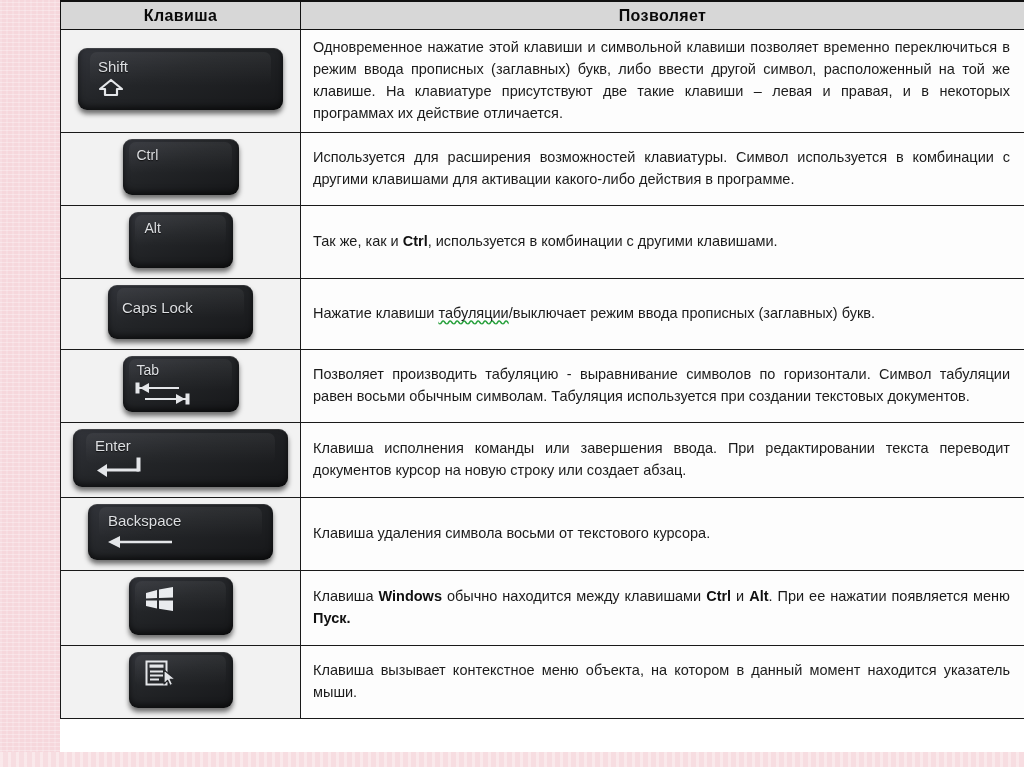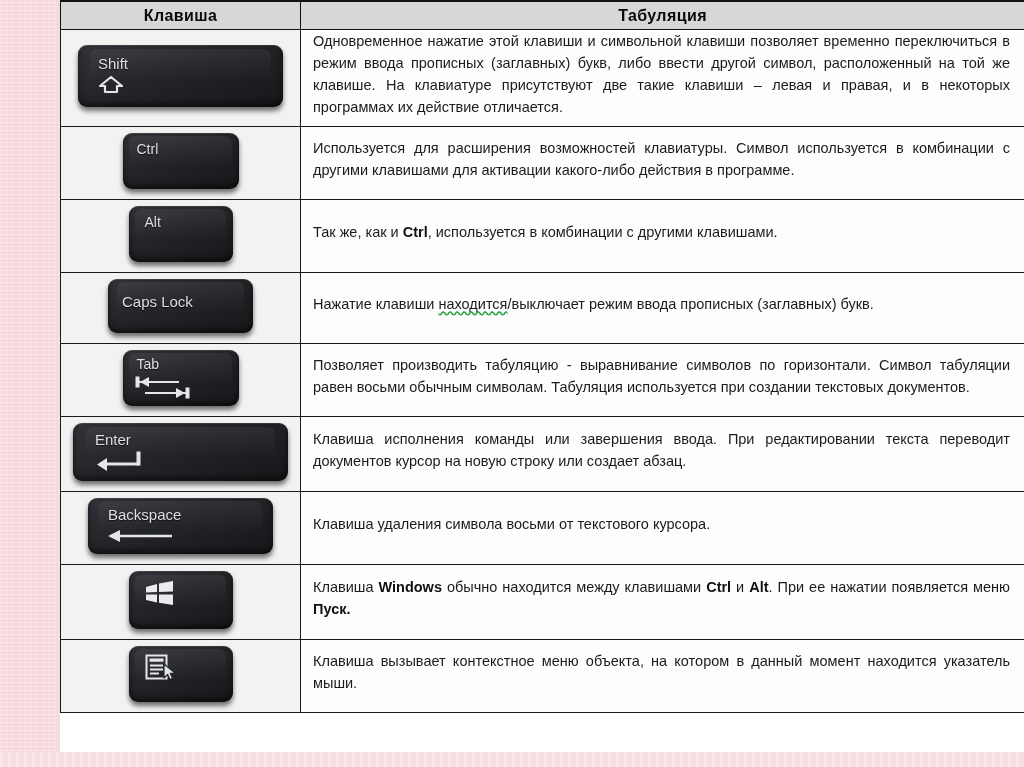--- a/index.html
+++ b/index.html
@@ -63,21 +63,21 @@
     vertical-align: middle;
     background: #fbfbfb;
   }
   td.keycell {
     text-align: center;
     background: #f2f2f2;
     padding: 6px 0;
   }
   td.desccell {
     background: #fdfdfd;
-    padding: 0 14px 8px 12px;
+    padding: 6px 14px 8px 12px;
   }
   .desc {
     font-size: 14.5px;
     line-height: 1.52;
     color: #1b1b1b;
     text-align: justify;
     text-justify: inter-word;
     font-family: "Liberation Sans", sans-serif;
   }
   .desc b { font-weight: bold; color: #111; }
@@ -168,21 +168,21 @@
 
 <div class="slide">
   <table class="keytable">
     <colgroup>
       <col class="c-key">
       <col class="c-desc">
     </colgroup>
     <thead>
       <tr>
         <th>Клавиша</th>
-        <th>Табуляция</th>
+        <th>Позволяет</th>
       </tr>
     </thead>
     <tbody>
 
       <tr>
         <td class="keycell">
           <span class="keycap k-shift">
             <span class="klabel">Shift</span>
             <span class="kglyph">
               <svg width="26" height="20" viewBox="0 0 26 20" aria-hidden="true">
@@ -218,21 +218,21 @@
         </td>
       </tr>
 
       <tr>
         <td class="keycell">
           <span class="keycap k-caps">
             <span class="klabel">Caps Lock</span>
           </span>
         </td>
         <td class="desccell">
-          <div class="desc">Нажатие клавиши <span class="spell">находится</span>/выключает режим ввода прописных (заглавных) букв.</div>
+          <div class="desc">Нажатие клавиши <span class="spell">табуляции</span>/выключает режим ввода прописных (заглавных) букв.</div>
         </td>
       </tr>
 
       <tr>
         <td class="keycell">
           <span class="keycap k-tab">
             <span class="klabel">Tab</span>
             <span class="kglyph">
               <svg width="56" height="24" viewBox="0 0 56 24" aria-hidden="true">
                 <g fill="#e4e6e9" stroke="#e4e6e9">

